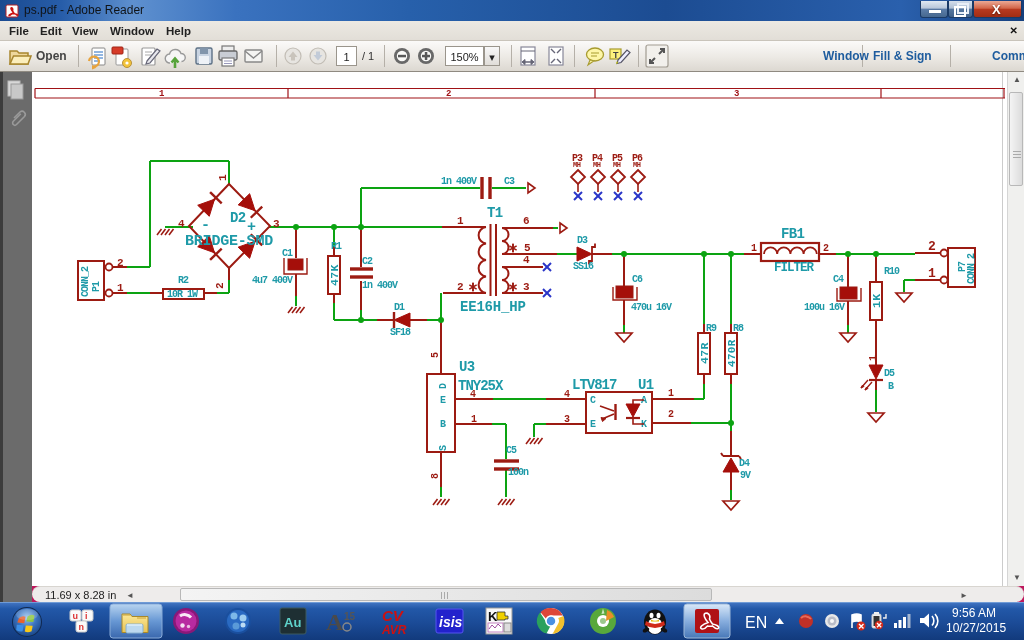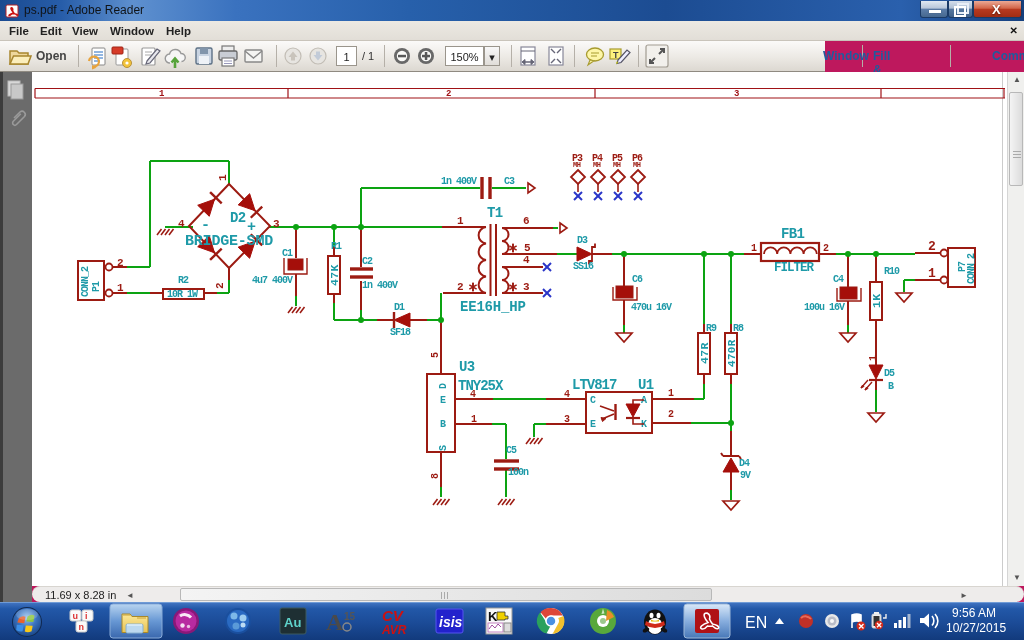--- a/index.html
+++ b/index.html
@@ -20,21 +20,21 @@
 #btn-min:after{content:"";position:absolute;left:8px;top:9px;width:12px;height:3px;background:#fff;box-shadow:0 0 1px #345;}
 #btn-max:after{content:"";position:absolute;left:5px;top:5px;width:8px;height:7px;border:2px solid #fff;}#btn-max:before{content:"";position:absolute;left:8px;top:2px;width:8px;height:7px;border:2px solid #e8eef6;}
 #btn-cls:after{content:"X";position:absolute;left:18px;top:1px;font-size:13px;font-weight:bold;color:#fff;text-shadow:0 1px 2px #5a1505;}
 
 
 #menubar { left:0; top:21px; width:1024px; height:20px; background:linear-gradient(#ece9e3,#e2ded7); border-bottom:1px solid #c9c4bb; }
 #menubar span.m { position:absolute; top:4px; font-size:11.5px; color:#222;font-weight:bold; }
 #menu-x { position:absolute; right:6px; top:4px; font-size:10px; color:#111; font-weight:bold; }
 
 
-#toolbar { left:0; top:41px; width:825px; height:31px; background:linear-gradient(#fbfaf9 0%,#ece9e4 55%,#dcd8d1 100%); border-bottom:1px solid #8f8a81; }
+#toolbar { left:0; top:41px; width:1024px; height:31px; background:linear-gradient(#fbfaf9 0%,#ece9e4 55%,#dcd8d1 100%); border-bottom:1px solid #8f8a81; }
 .tsep { position:absolute; top:4px; width:1px; height:22px; background:#b5b0a8; }
 .tbtxt { position:absolute; top:8px; font-size:12px; font-weight:bold; color:#1e5c9e; }
 #open-label { position:absolute; left:36px; top:8px; font-size:12px; font-weight:bold; color:#454545; }
 .pagebox { position:absolute; background:#fff; border:1px solid #9a958c; font-size:11px; color:#222; text-align:center; }
 
 
 #docarea { left:0; top:72px; width:1024px; height:514px; background:#fff; }
 #sidebar { left:0; top:72px; width:32px; height:530px; background:#6b6b6b; border-left:3px solid #3c3c3c; }
 #vscroll { left:1007px; top:72px; width:17px; height:514px; background:#f0f0ee; border-left:1px solid #d5d5d5; }
 #hscroll-bar { left:32px; top:586px; width:992px; height:16px; background:#eeeceb; border-top:1px solid #d8d5d0;border-radius:8px; }

